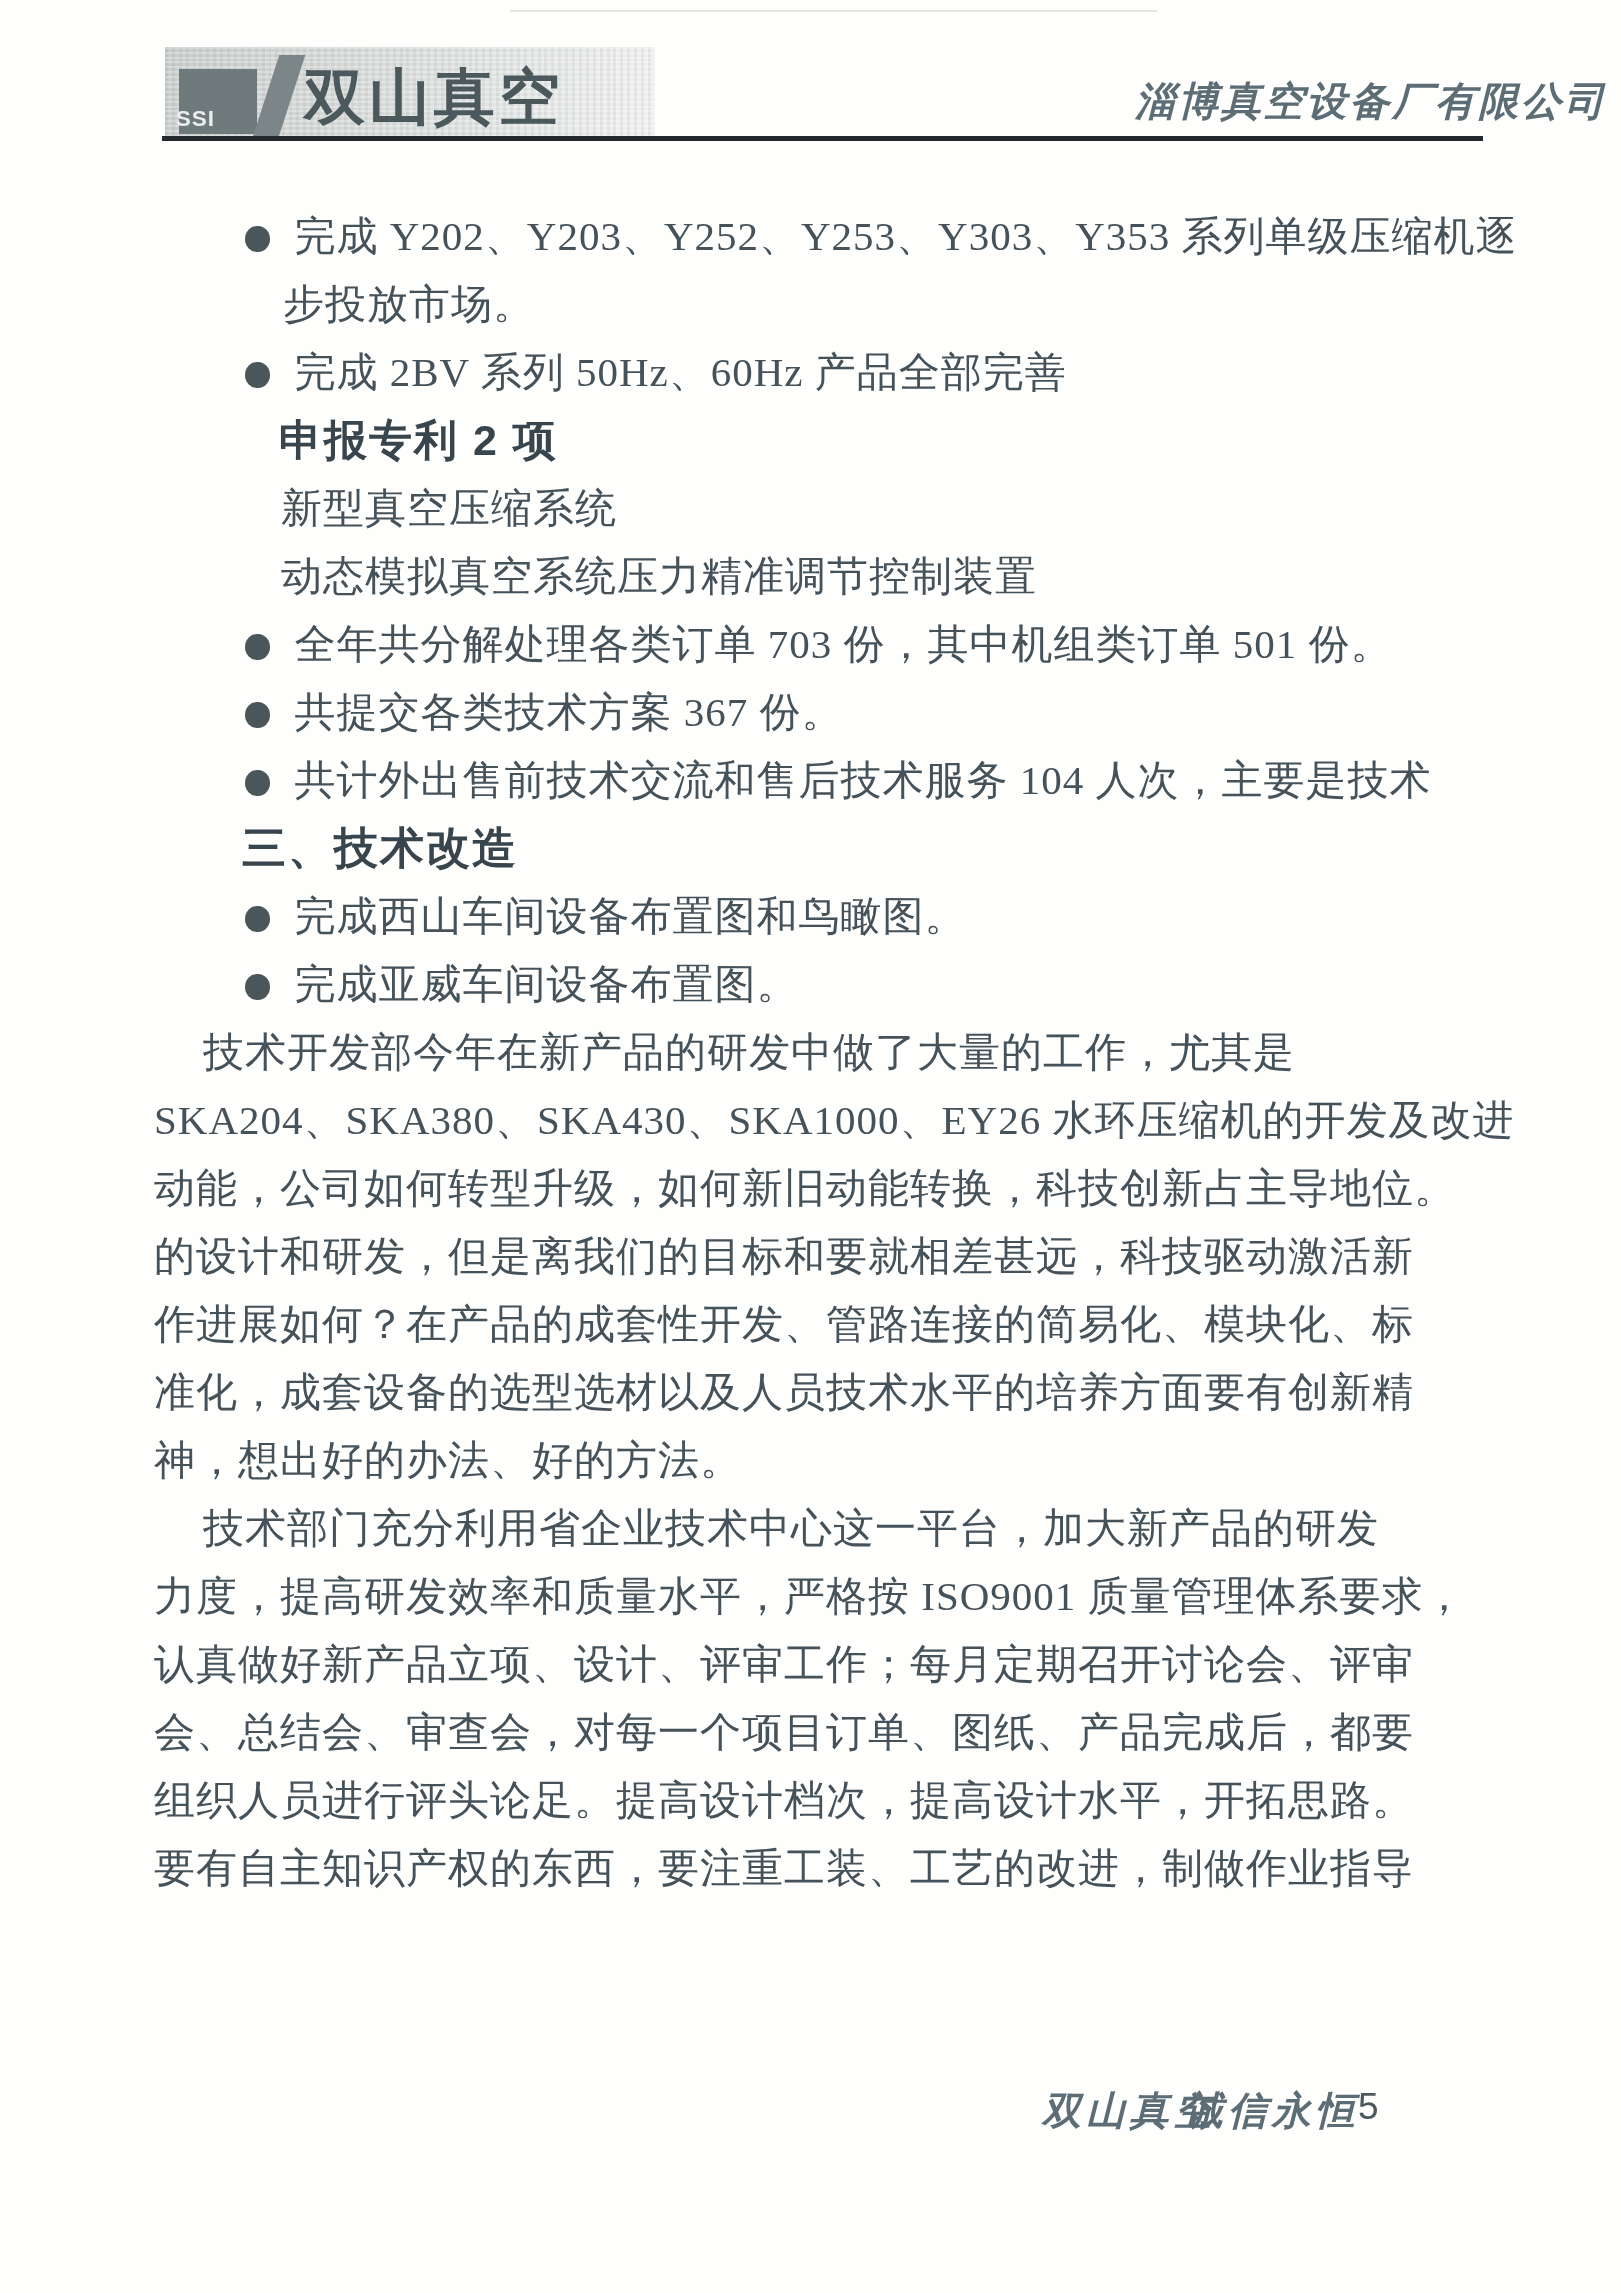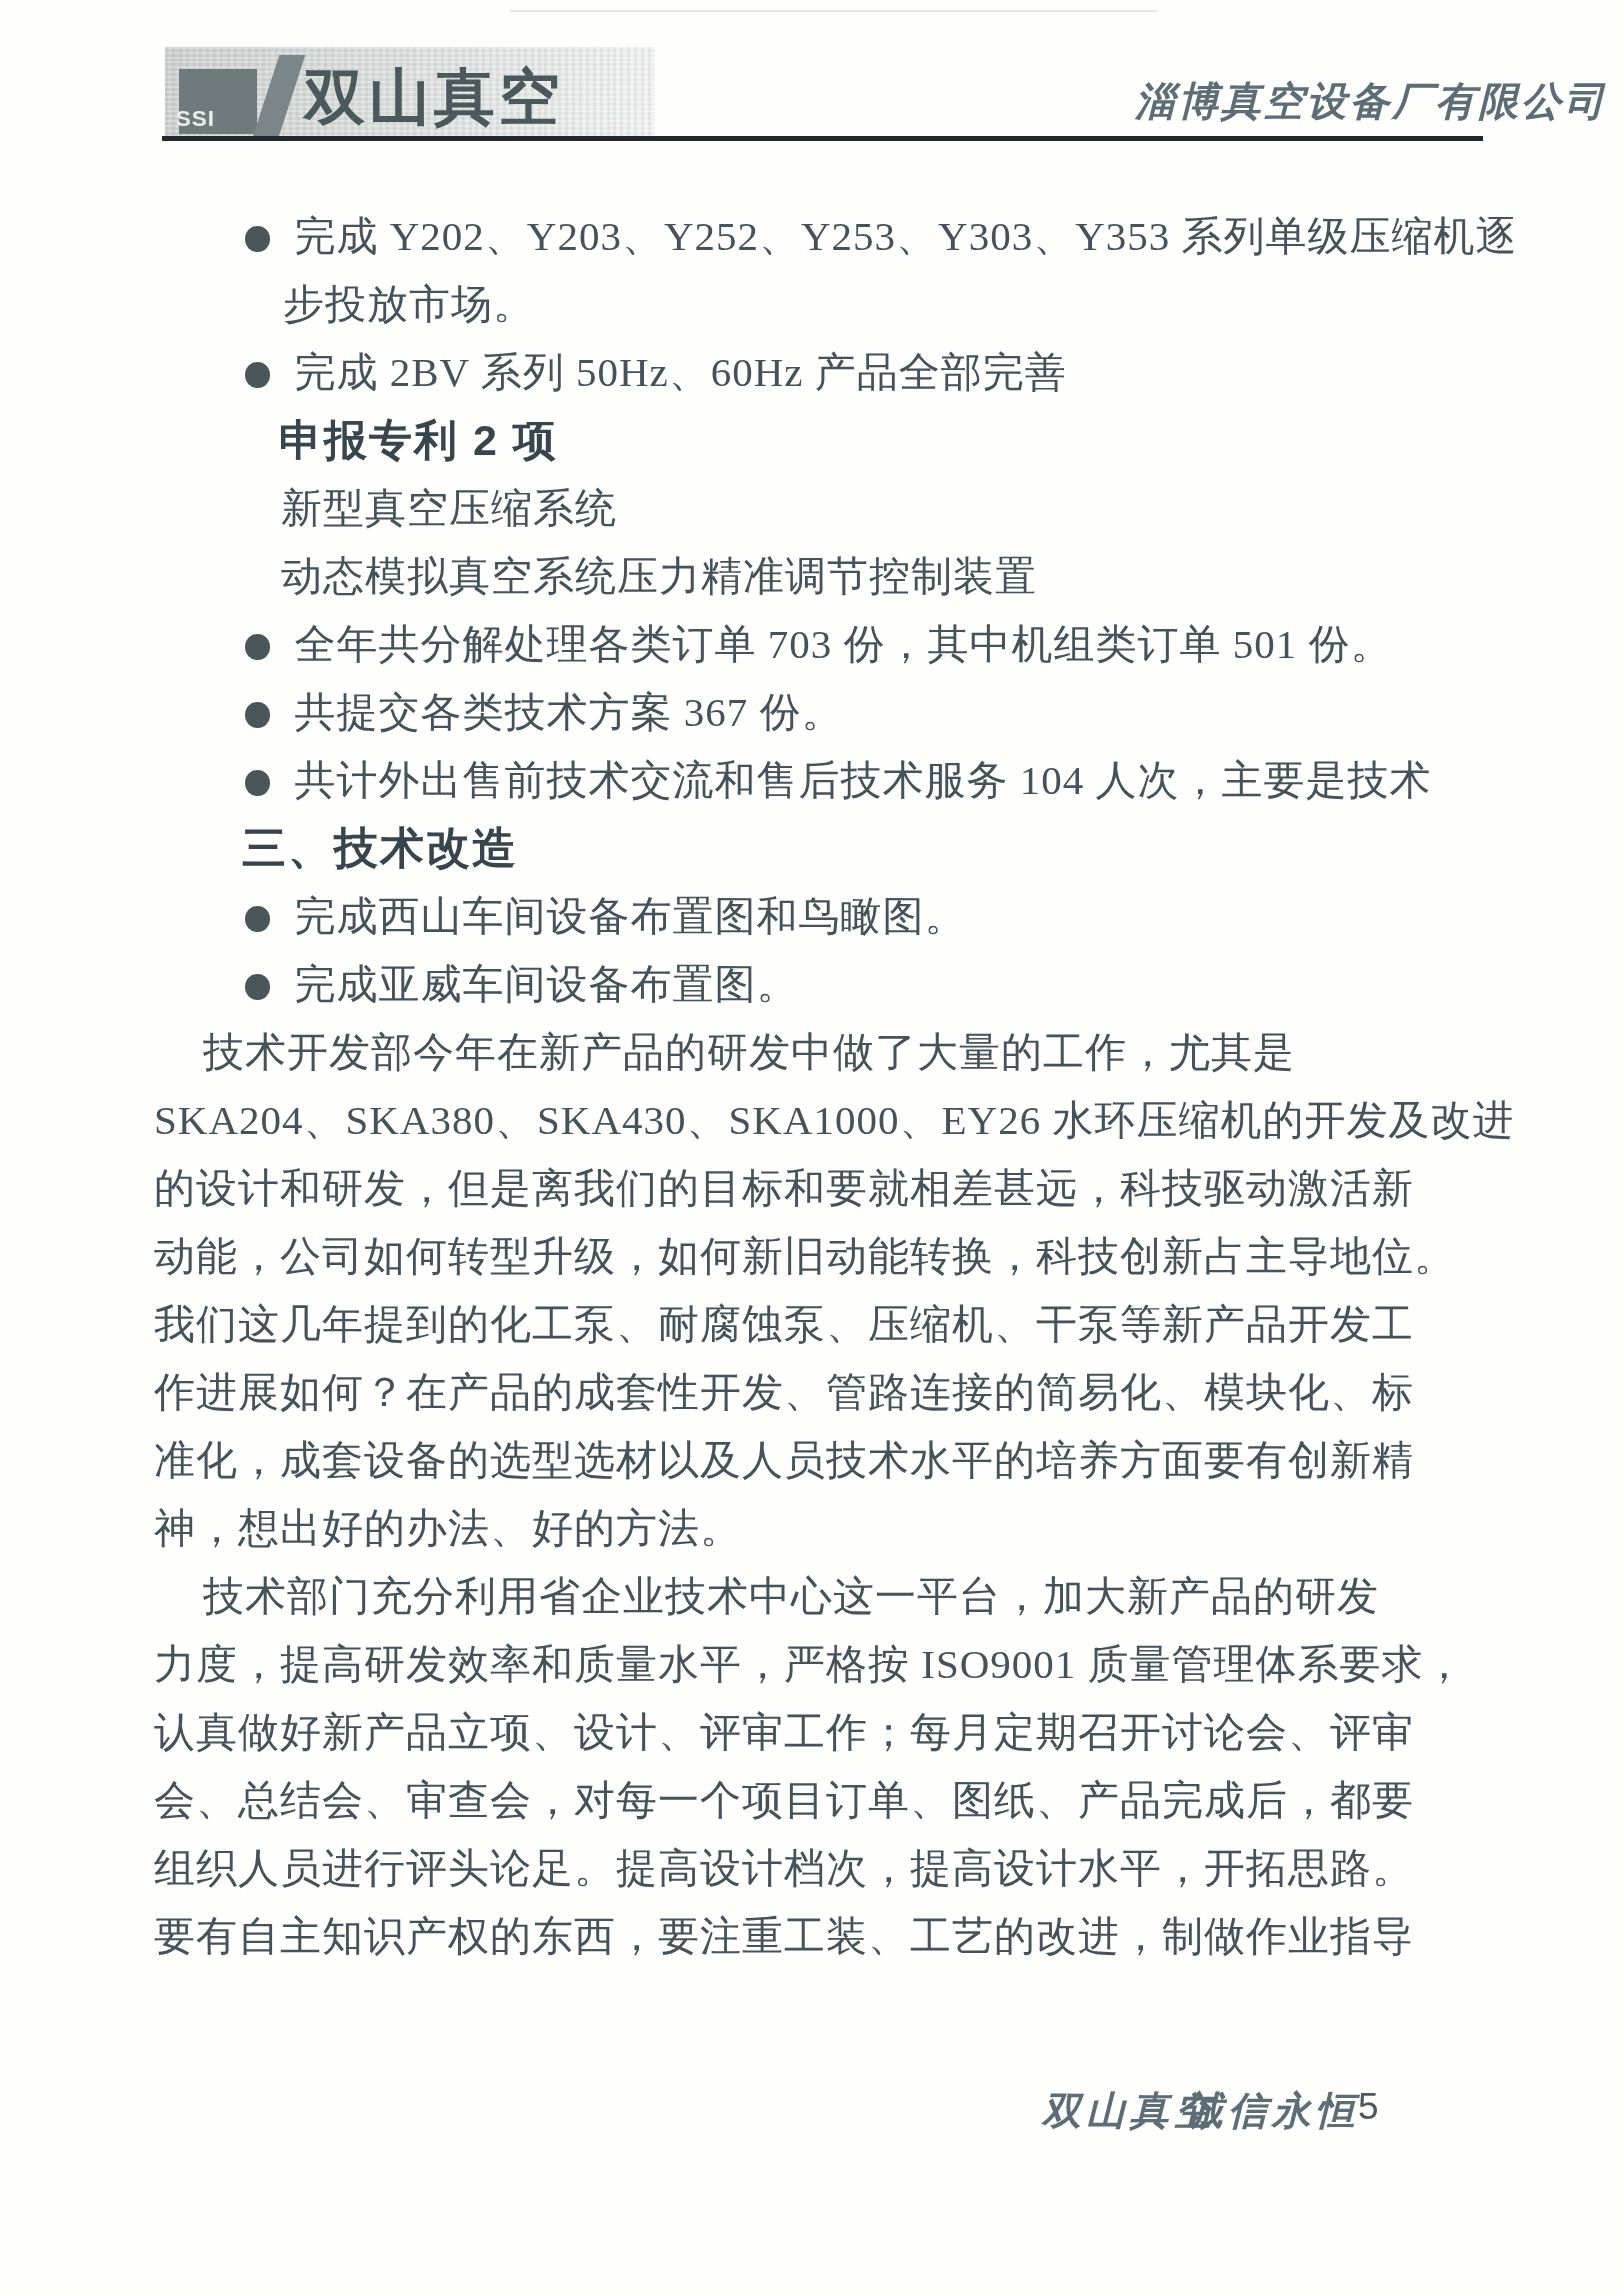--- a/index.html
+++ b/index.html
@@ -141,29 +141,25 @@
       <div class="line para-first">
     
     <span class="txt">技术开发部今年在新产品的研发中做了大量的工作，尤其是</span>
   </div>
       <div class="line para">
     
     <span class="txt">SKA204、SKA380、SKA430、SKA1000、EY26 水环压缩机的开发及改进</span>
   </div>
       <div class="line para">
     
+    <span class="txt">动能，公司如何转型升级，如何新旧动能转换，科技创新占主导地位。</span>
+  </div>
+      <div class="line para">
+    
     <span class="txt">的设计和研发，但是离我们的目标和要就相差甚远，科技驱动激活新</span>
-  </div>
-      <div class="line para">
-    
-    <span class="txt">动能，公司如何转型升级，如何新旧动能转换，科技创新占主导地位。</span>
-  </div>
-      <div class="line para">
-    
-    <span class="txt">我们这几年提到的化工泵、耐腐蚀泵、压缩机、干泵等新产品开发工</span>
   </div>
       <div class="line para">
     
     <span class="txt">作进展如何？在产品的成套性开发、管路连接的简易化、模块化、标</span>
   </div>
       <div class="line para">
     
     <span class="txt">准化，成套设备的选型选材以及人员技术水平的培养方面要有创新精</span>
   </div>
       <div class="line para">

